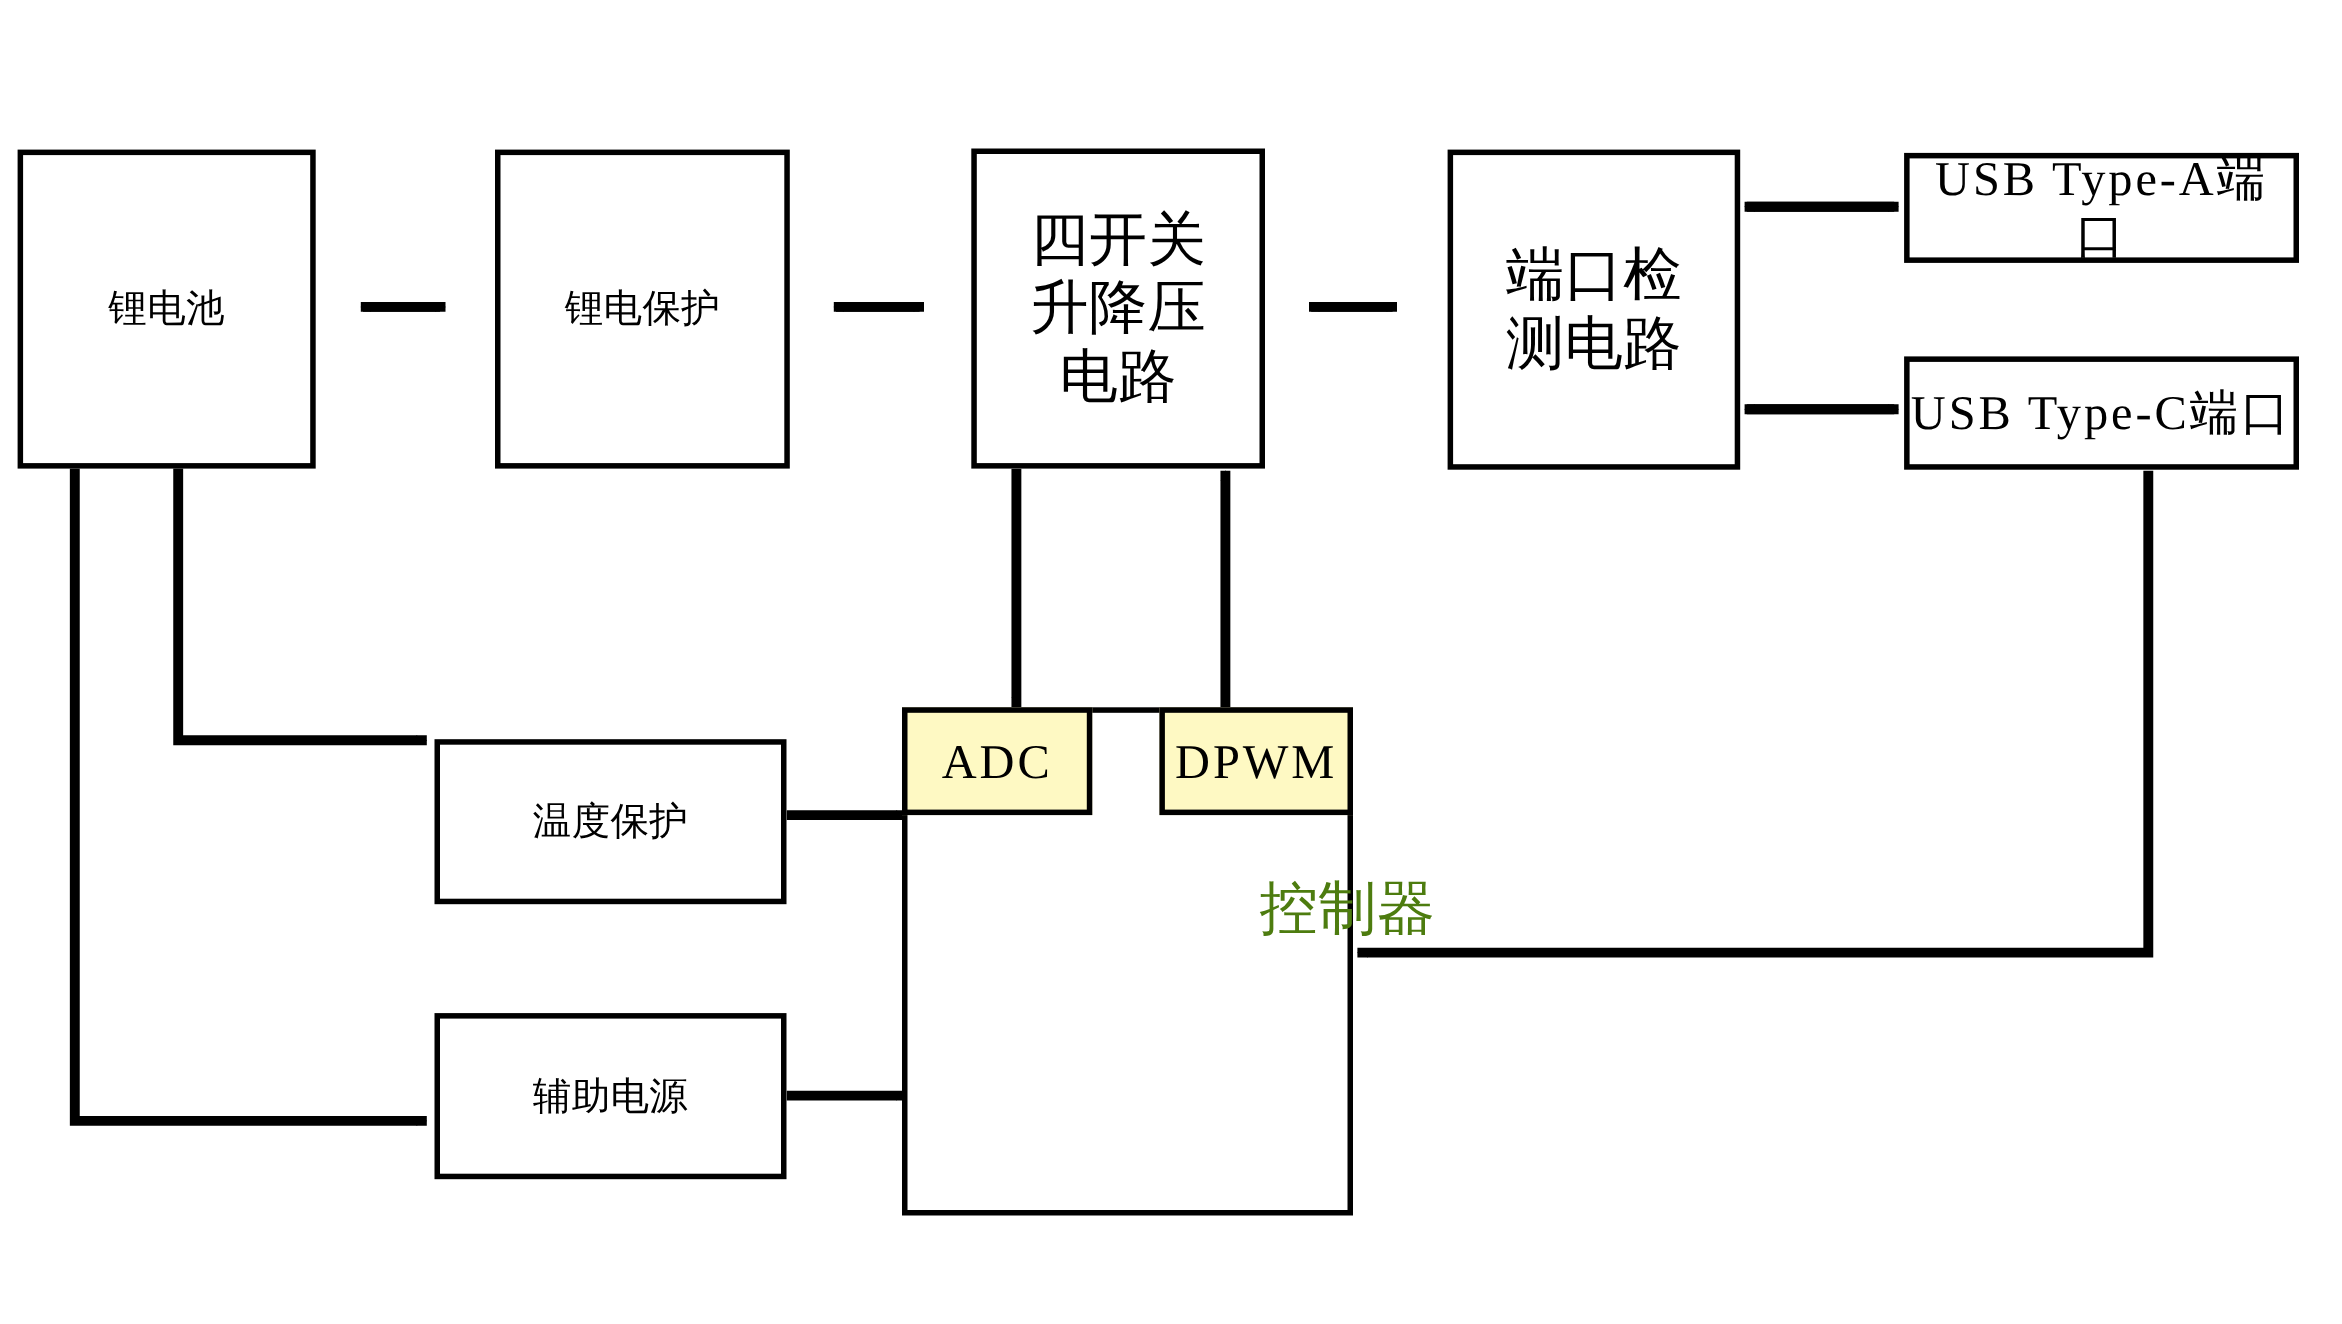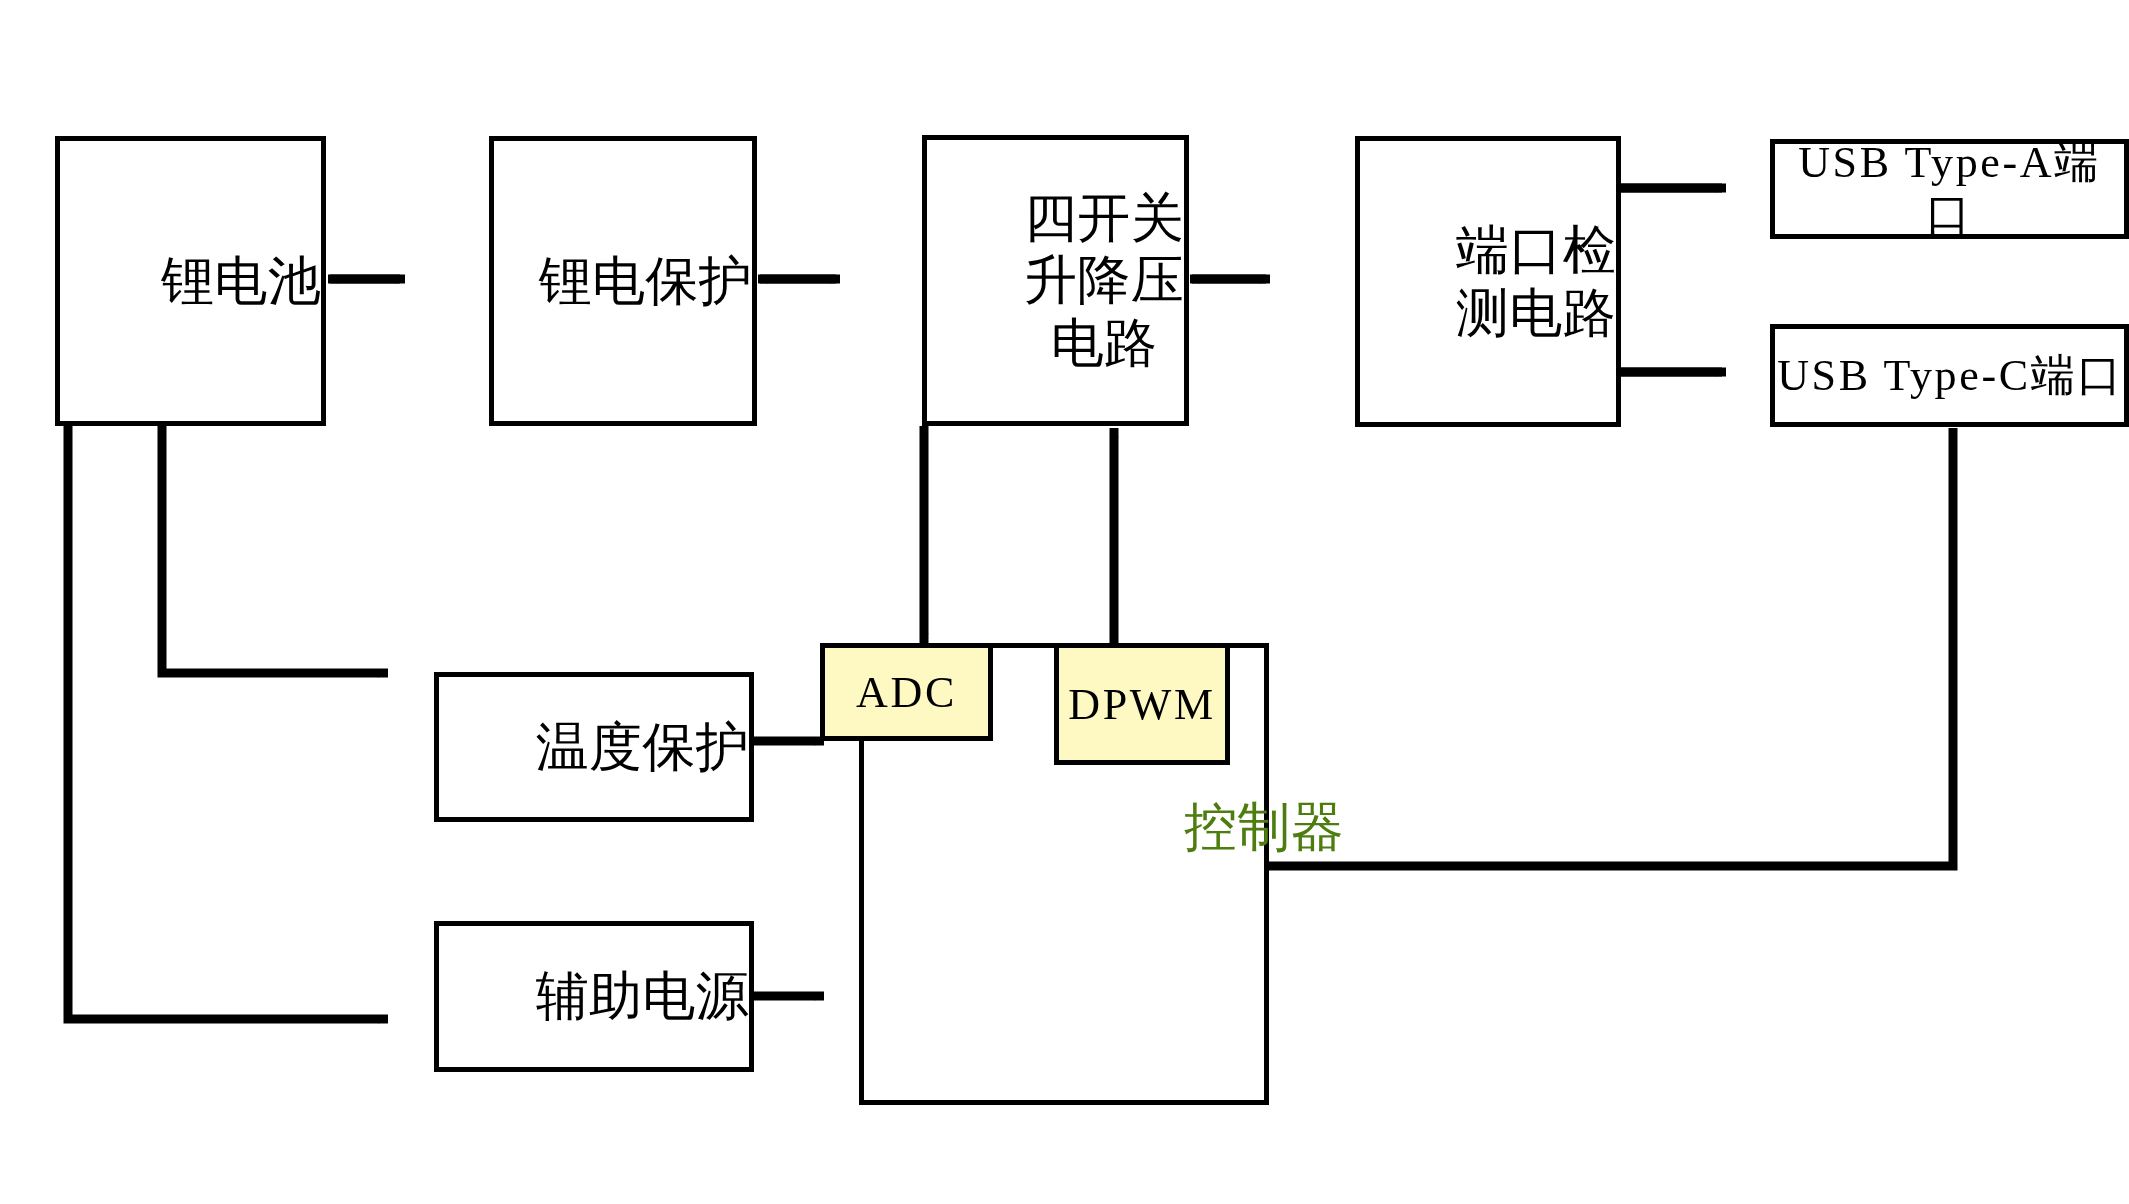--- a/index.html
+++ b/index.html
@@ -23,32 +23,31 @@
     height: 1204px;
     pointer-events: none;
   }
   .node {
     position: absolute;
     box-sizing: border-box;
     border: 5px solid #000000;
     background: #ffffff;
     display: flex;
     align-items: center;
-    justify-content: flex-end;
+    justify-content: center;
     text-align: center;
     color: #000000;
     line-height: 1.18;
     letter-spacing: 0.02em;
-    margin-left: 39px;
   }
   .node .lbl {
     display: block;
     white-space: pre-line;
   }
-  .cjk { font-size: 53px; }
+  .cjk { font-size: 35px; }
   .cjk-2 { font-size: 53px; }
   .subnode {
     position: absolute;
     box-sizing: border-box;
     border: 5px solid #000000;
     background: #fef9c3;
     display: flex;
     align-items: center;
     justify-content: center;
     font-size: 44px;
@@ -168,17 +167,17 @@
   </div>
 
   <div class="node" style="left:820px; top:643px; width:410px; height:462px; display:block;">
     <span class="ctrl-label" style="top:148px;">控制器</span>
   </div>
 
   <div class="subnode" style="left:820px; top:643px; width:173px; height:98px;">
     <span class="lbl latin">ADC</span>
   </div>
 
-  <div class="subnode" style="left:1054px; top:643px; width:176px; height:122px;">
+  <div class="subnode" style="left:1054px; top:643px; width:176px; height:98px;">
     <span class="lbl latin">DPWM</span>
   </div>
 
 </div>
 
 </body></html>

